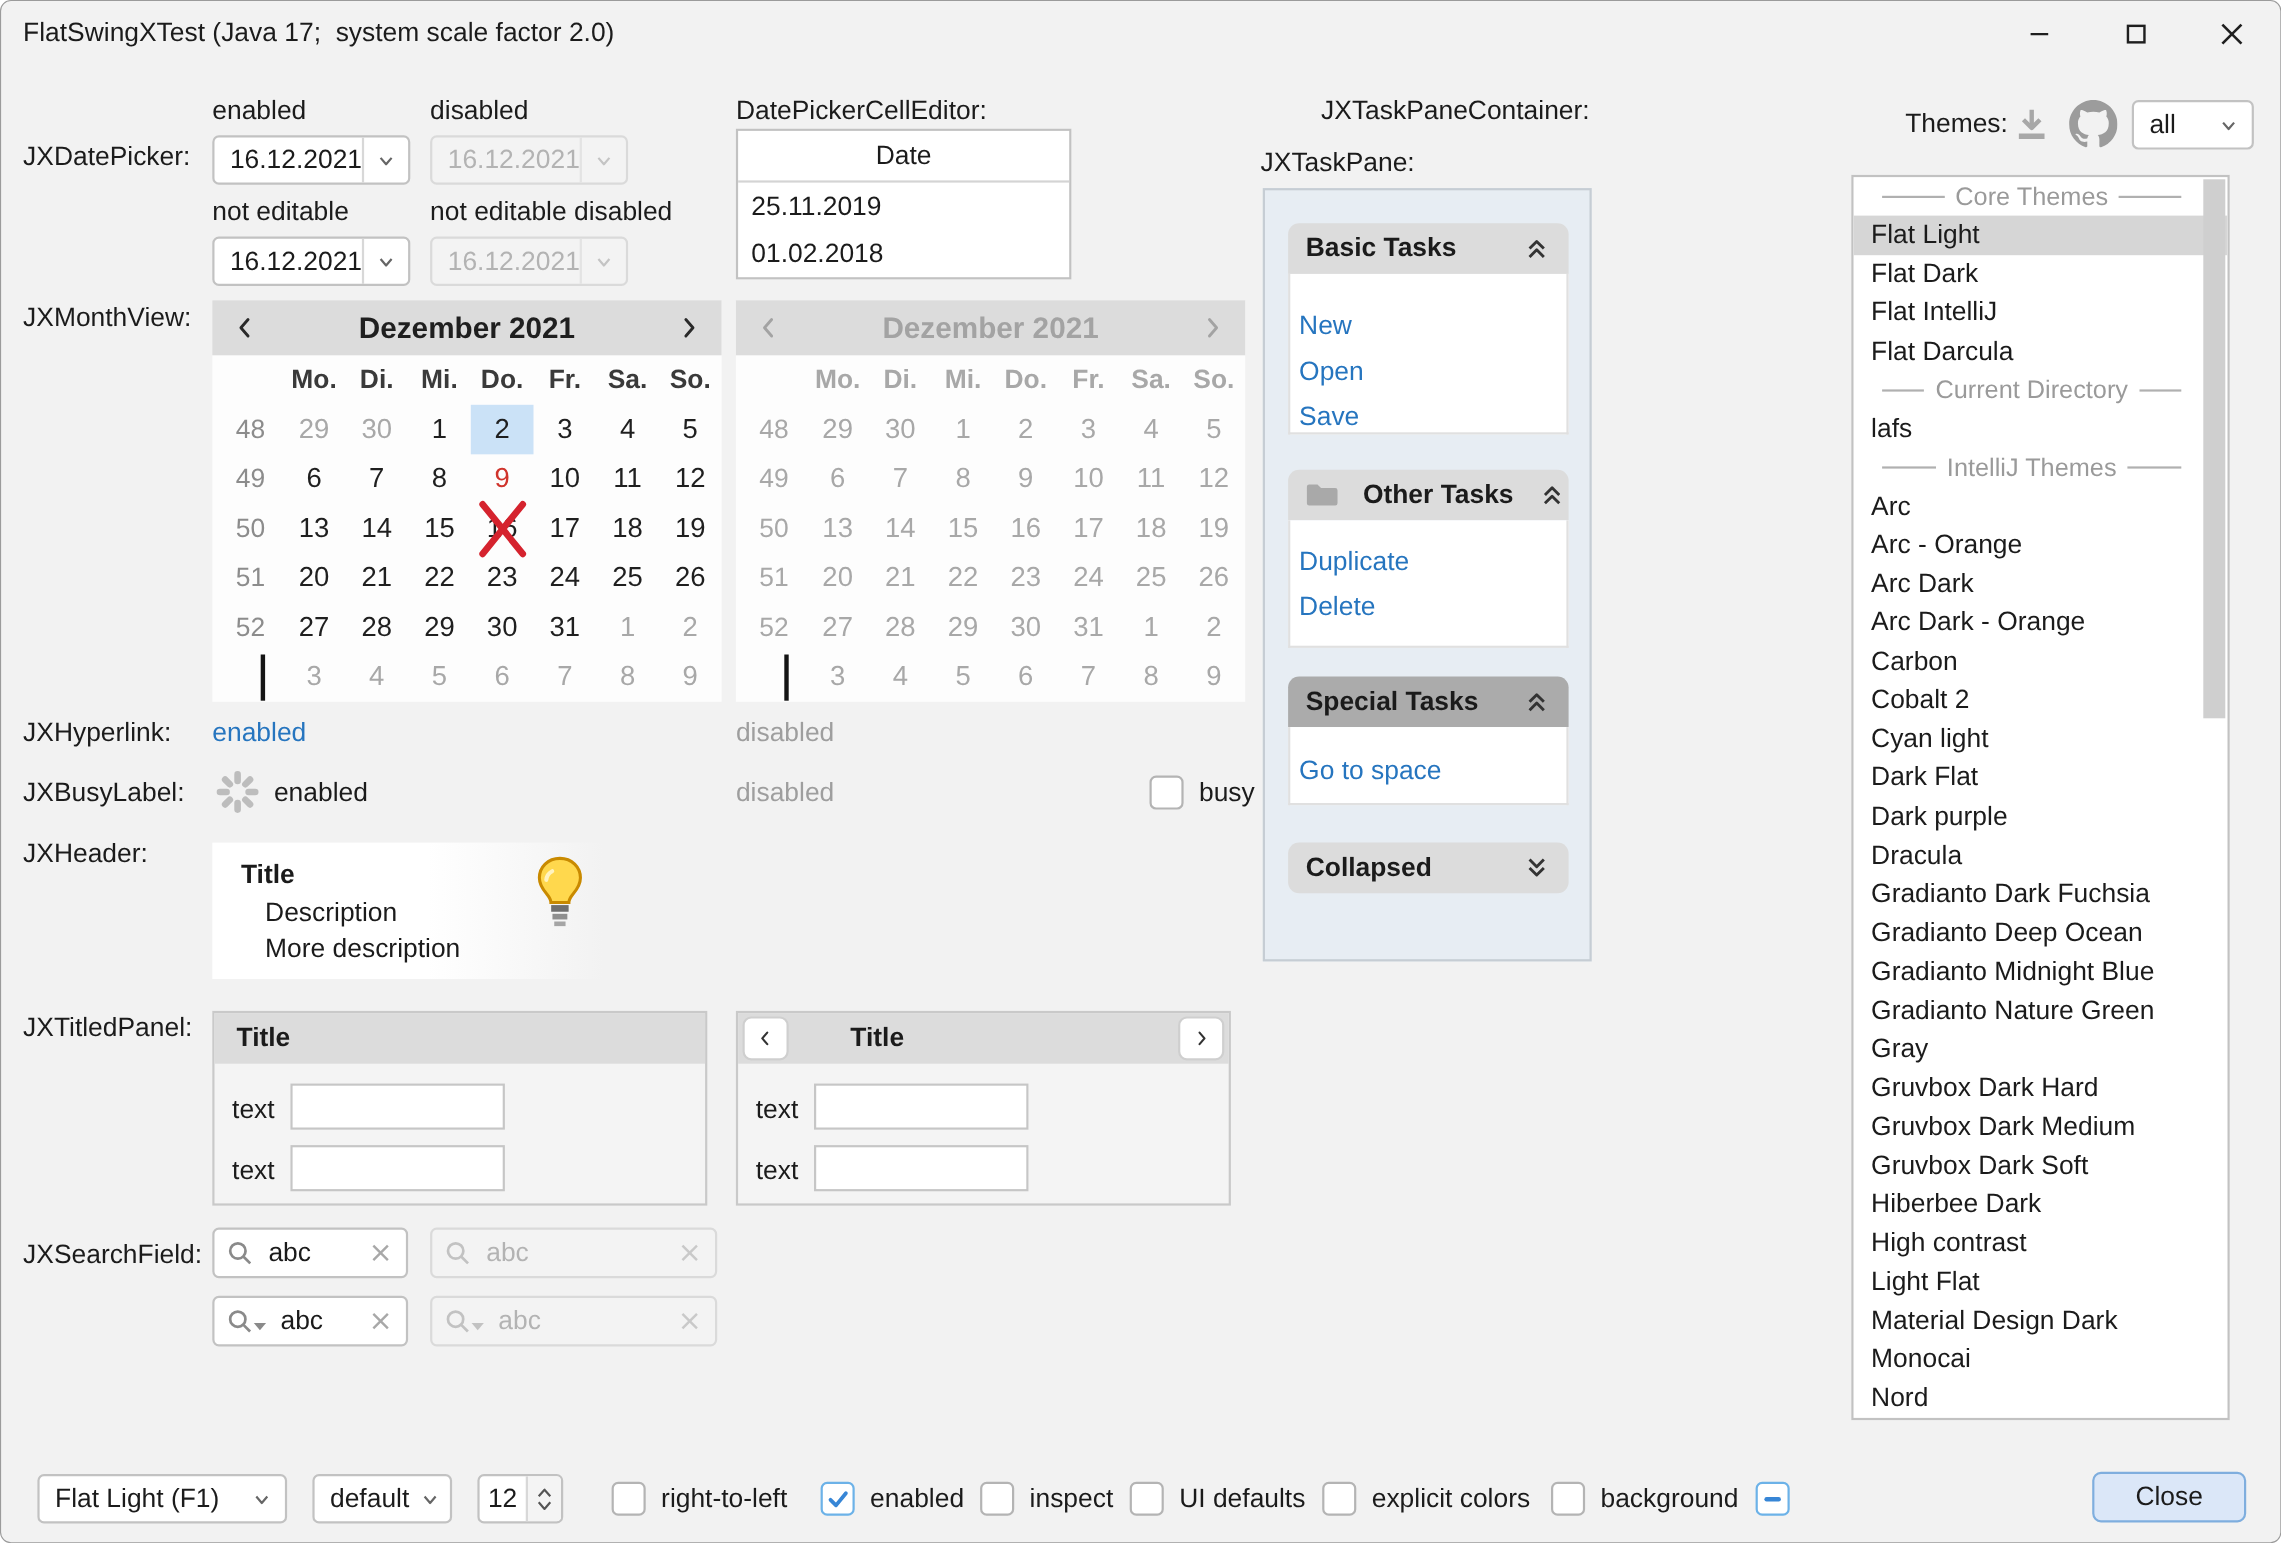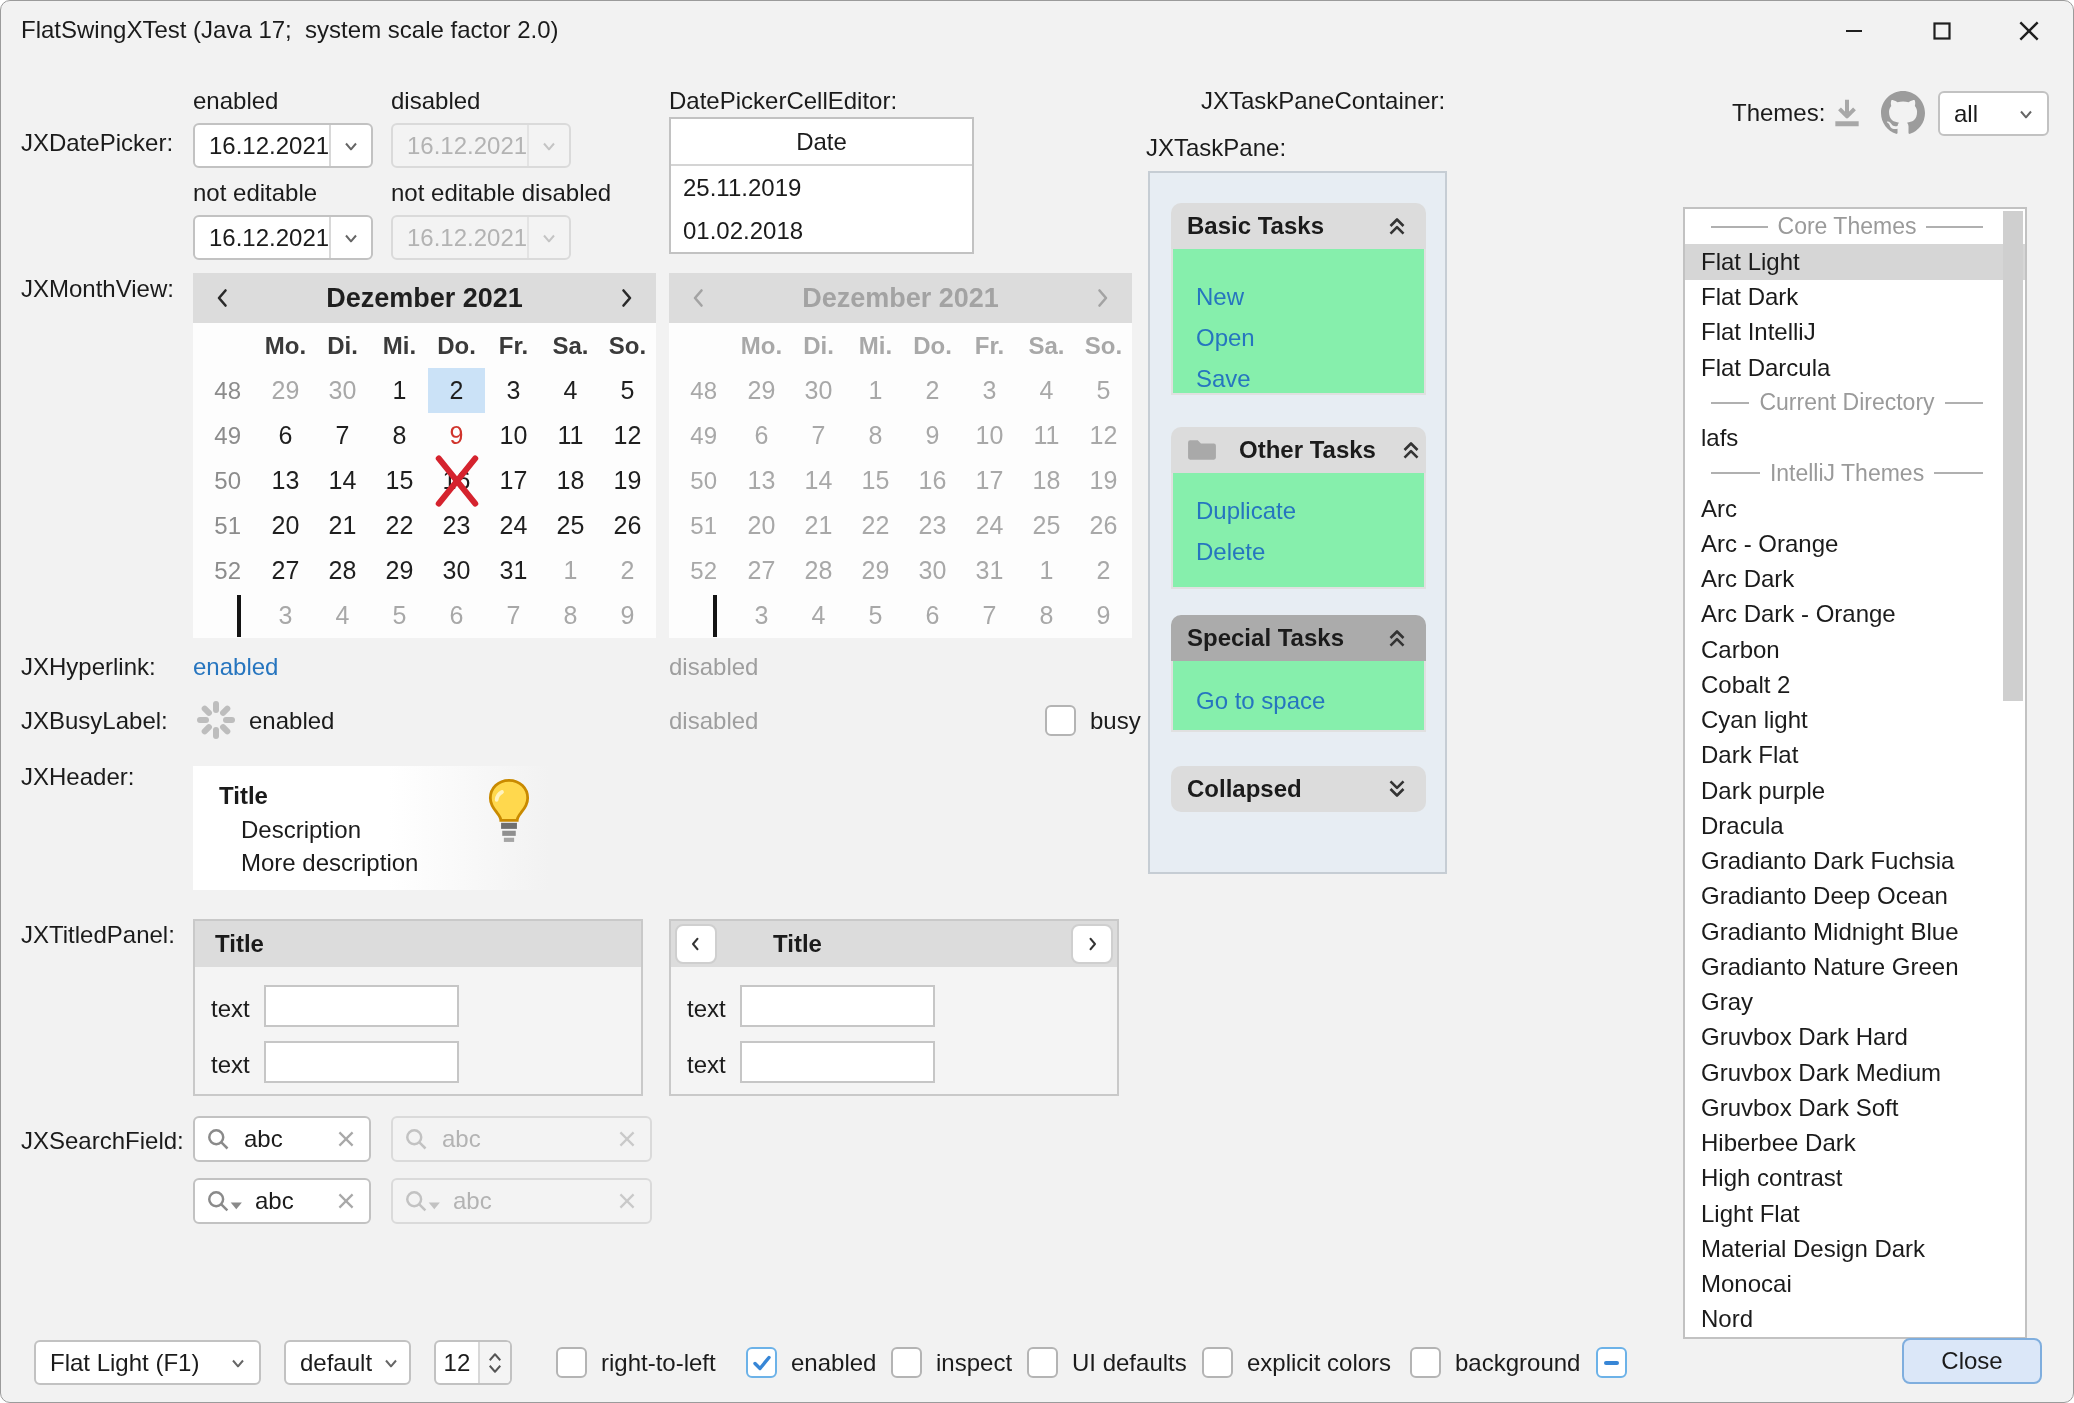--- a/index.html
+++ b/index.html
@@ -83,25 +83,25 @@
   .sf.dis .sclr{color:#c9c9c9;}
 
   
   .tpc{background:#e7edf3;border:2px solid #c6cdd4;box-sizing:border-box;}
   .tpg{position:absolute;left:21px;width:255px;}
   .tpg-hdr{background:#dcdcdc;border-radius:10px 10px 0 0;height:46px;display:flex;align-items:center;
        padding:0 16px;font-weight:bold;font-size:24px;box-sizing:border-box;gap:22px;}
   .tpg-hdr .gt{flex:1;white-space:nowrap;}
   .tpg-hdr.dark{background:#ababab;gap:32px;}
   .tpg-hdr.round{border-radius:10px;}
-  .tpg-body{background:#86efac;border:2px solid #e0e0e0;border-top:none;box-sizing:border-box;padding-left:23px;}
+  .tpg-body{background:#ffffff;border:2px solid #e0e0e0;border-top:none;box-sizing:border-box;padding-left:8px;}
   .tpg-body .link{display:block;}
 
   
-  .tlist{background:#fff;border:2px solid #c2c2c2;box-sizing:border-box;overflow:hidden;margin-top:48px;}
+  .tlist{background:#fff;border:2px solid #c2c2c2;box-sizing:border-box;overflow:hidden;}
   .trow{height:35.25px;display:flex;align-items:center;padding:0 30px 0 16px;font-size:24px;white-space:nowrap;}
   .trow.selrow{background:#d6d6d6;}
   .trow.sep{color:#9a9a9a;font-size:23px;padding-right:32px;}
   .trow.sep::before,.trow.sep::after{content:'';flex:1;border-top:2px solid #b0b0b0;margin:0 10px;}
   .thumb{position:absolute;right:2px;top:2px;width:20px;height:490px;background:#cfcfcf;}
 
   
   .check{width:31px;height:31px;border:2px solid #b4b4b4;border-radius:6px;background:#fff;box-sizing:border-box;
        display:flex;align-items:center;justify-content:center;}
   .check.on,.check.mix{border-color:#6cb2e8;}

